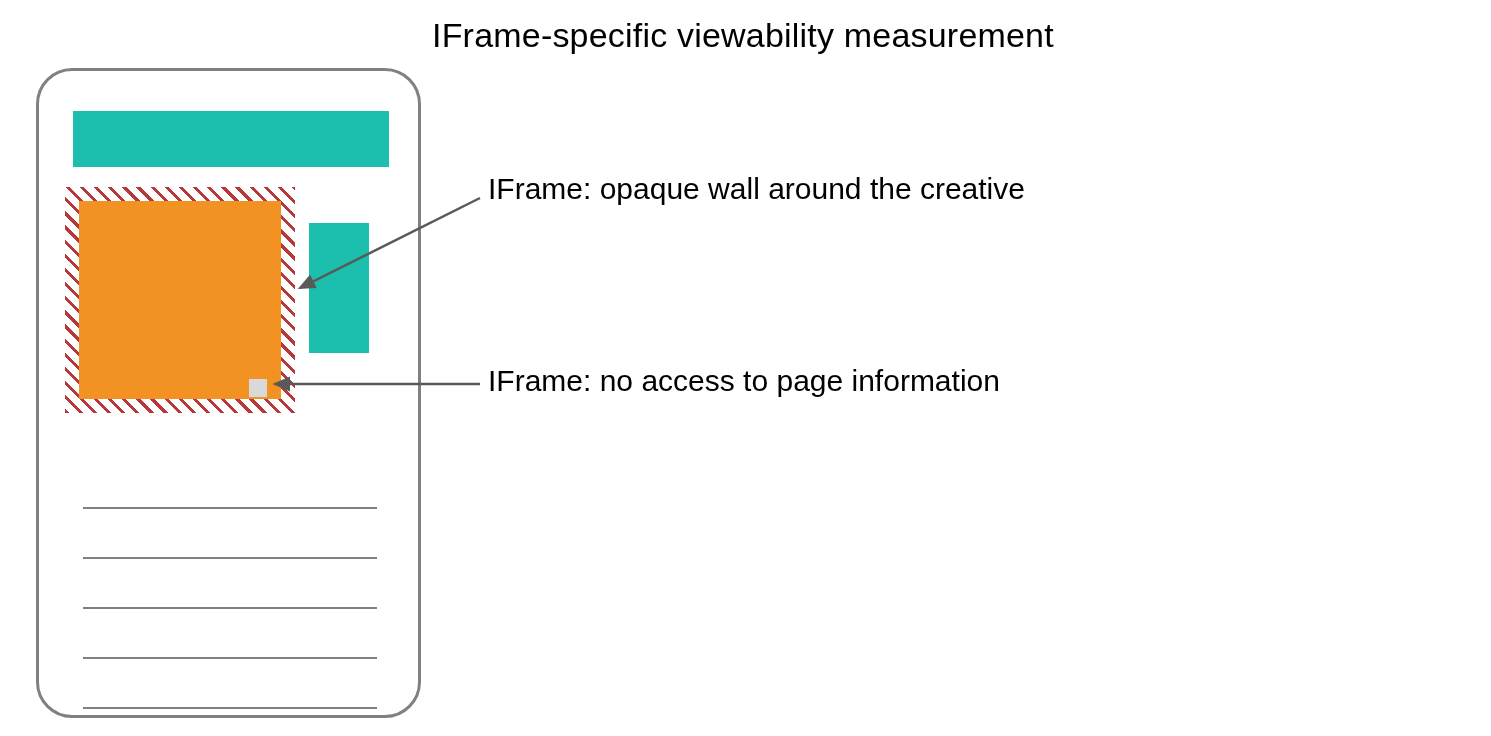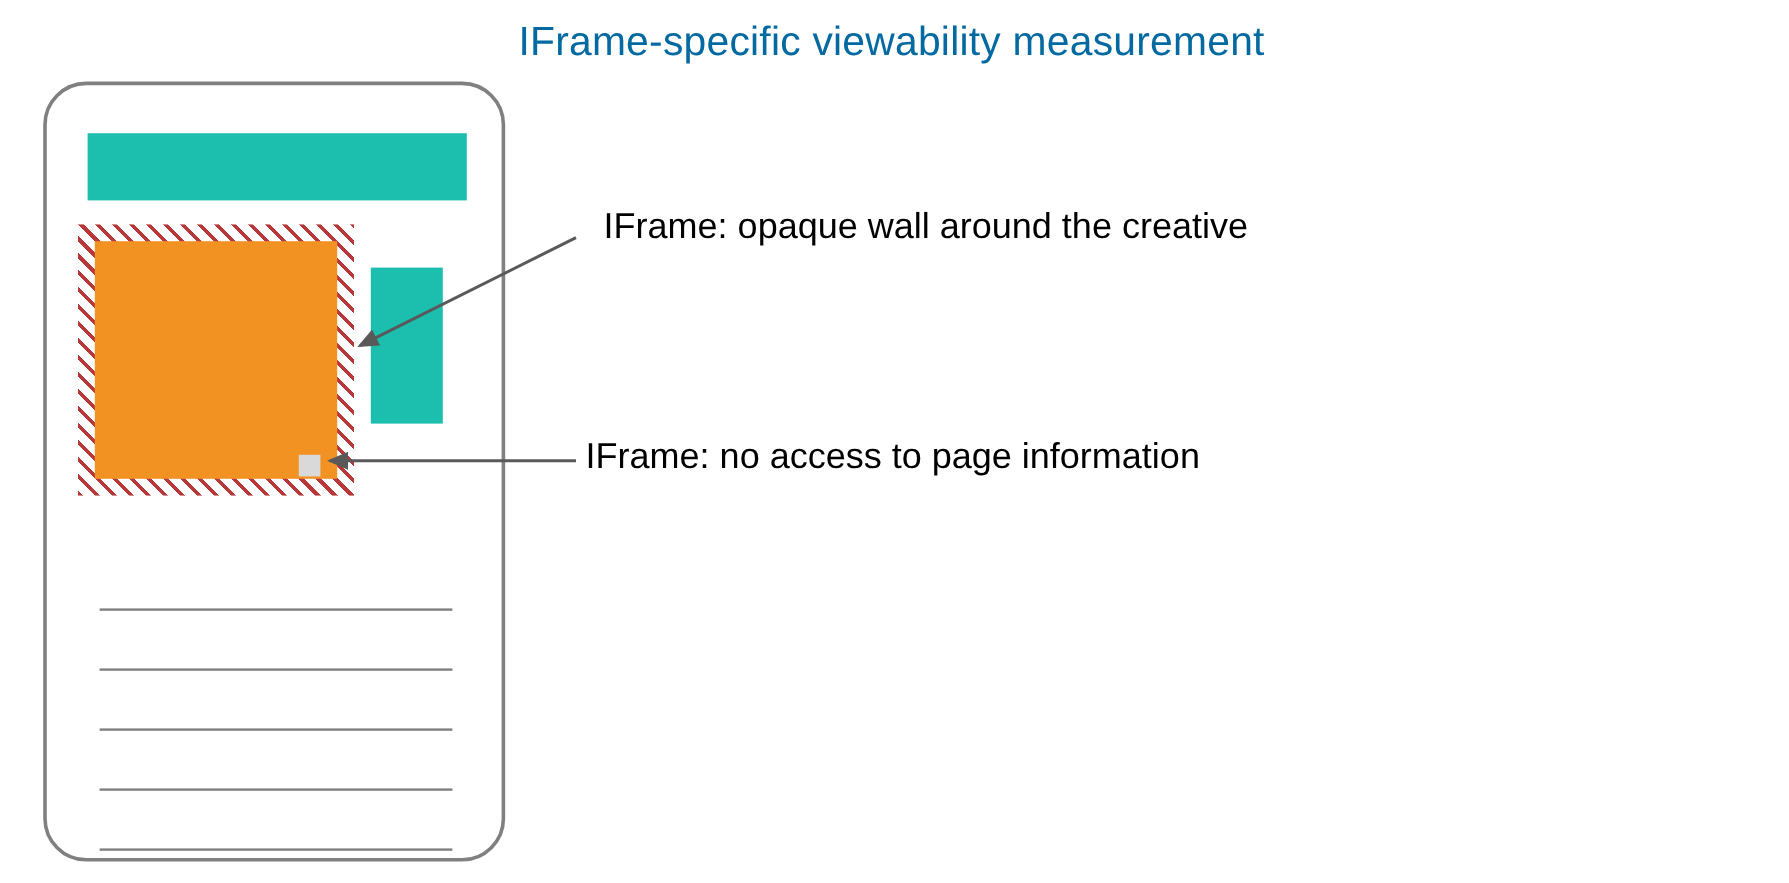--- a/index.html
+++ b/index.html
@@ -95,42 +95,42 @@
     left: 0;
     top: 0;
     width: 1491px;
     height: 736px;
     pointer-events: none;
   }
 </style>
 </head>
 <body>
 
-<div class="title" style="color:#0369a1">IFrame-specific viewability measurement</div>
+<div class="title" style="color:#000000">IFrame-specific viewability measurement</div>
 
 <div class="phone-frame">
 
   <div class="banner" style="background: rgb(28, 191, 174);"></div>
 
   <div class="iframe-box">
     <div class="iframe-hatch"></div>
     <div class="iframe-inner" style="background: rgb(242, 146, 35);"></div>
     <div class="script-dot" style="left: 184px; top: 192px; background: rgb(217, 217, 217);"></div>
   </div>
 
   <div class="side-block" style="background: rgb(28, 191, 174);"></div>
 
   <div class="text-line" style="top:436px"></div>
   <div class="text-line" style="top:486px"></div>
   <div class="text-line" style="top:536px"></div>
   <div class="text-line" style="top:586px"></div>
   <div class="text-line" style="top:636px"></div>
 </div>
 
-<div class="annotation" style="left:488px; top:172px;margin-left:15px;">IFrame: opaque wall around the creative</div>
+<div class="annotation" style="left:488px; top:172px;">IFrame: opaque wall around the creative</div>
 
 <div class="annotation" style="left:488px; top:364px;">IFrame: no access to page information</div>
 
 <svg class="arrows">
   <defs>
     <marker id="arrowhead" markerWidth="8" markerHeight="8" refX="6" refY="3" orient="auto" markerUnits="strokeWidth">
       <path d="M0,0 L7,3 L0,6 Z" fill="#595959"></path>
     </marker>
   </defs>
 

